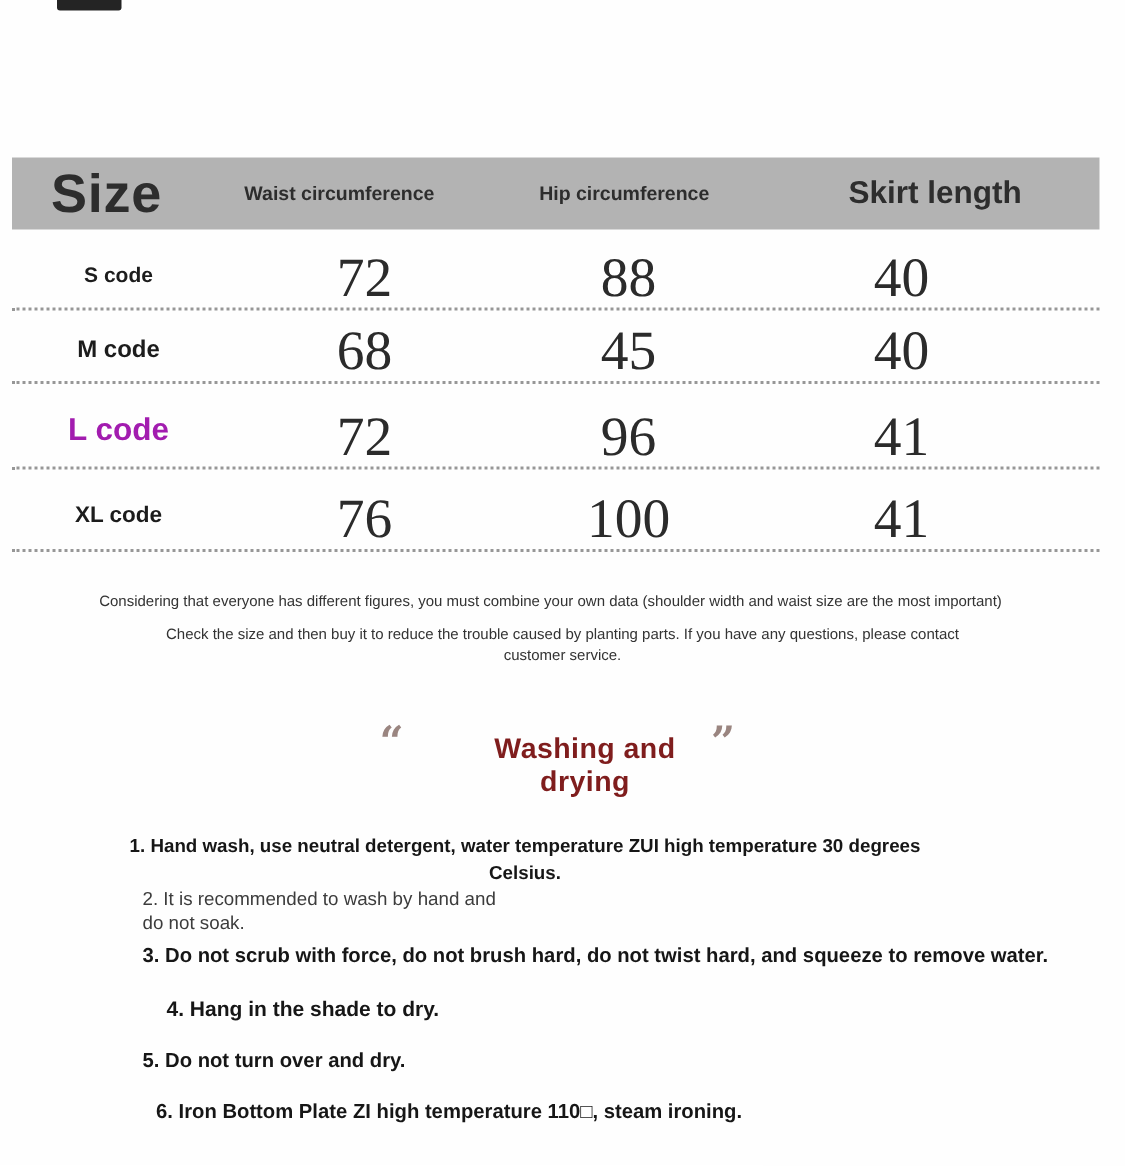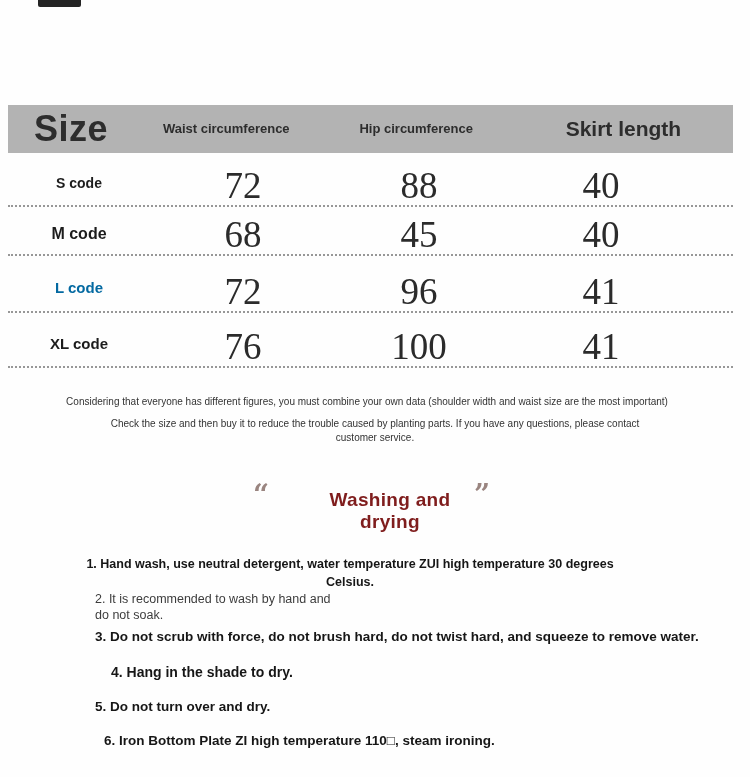--- a/index.html
+++ b/index.html
@@ -23,21 +23,21 @@
   .trow { display:flex; border-bottom:2px dotted #979797;gap:16px; }
   .trow:nth-child(1) { height:52px; }
   .trow:nth-child(2) { height:47px; }
   .trow:nth-child(3) { height:55px; }
   .trow:nth-child(4) { height:53px; }
   .rlabel {
     width:142px; display:flex; align-items:center; justify-content:center;
     font-size:14px; font-weight:bold; color:#1c1c1c; padding-top:7px; box-sizing:border-box;
   }
   .trow:nth-child(2) .rlabel { font-size:16px; }
-  .trow:nth-child(3) .rlabel { font-size:15px; color:#0369a1; }
+  .trow:nth-child(3) .rlabel { font-size:21px; color:#a21caf; }
   .trow:nth-child(4) .rlabel { font-size:15px; }
   .num {
     display:flex; align-items:flex-end; justify-content:center;
     font-family:"Liberation Serif", serif; font-size:37px; line-height:1;
     color:#2b2b2b; padding-bottom:1px; box-sizing:border-box;
   }
 
   
   .noteA { position:absolute; top:396px; left:0; width:734px; text-align:center; font-size:10px; color:#333; }
   .noteB { position:absolute; top:417px; left:0; width:750px; text-align:center; font-size:10px; color:#333;

